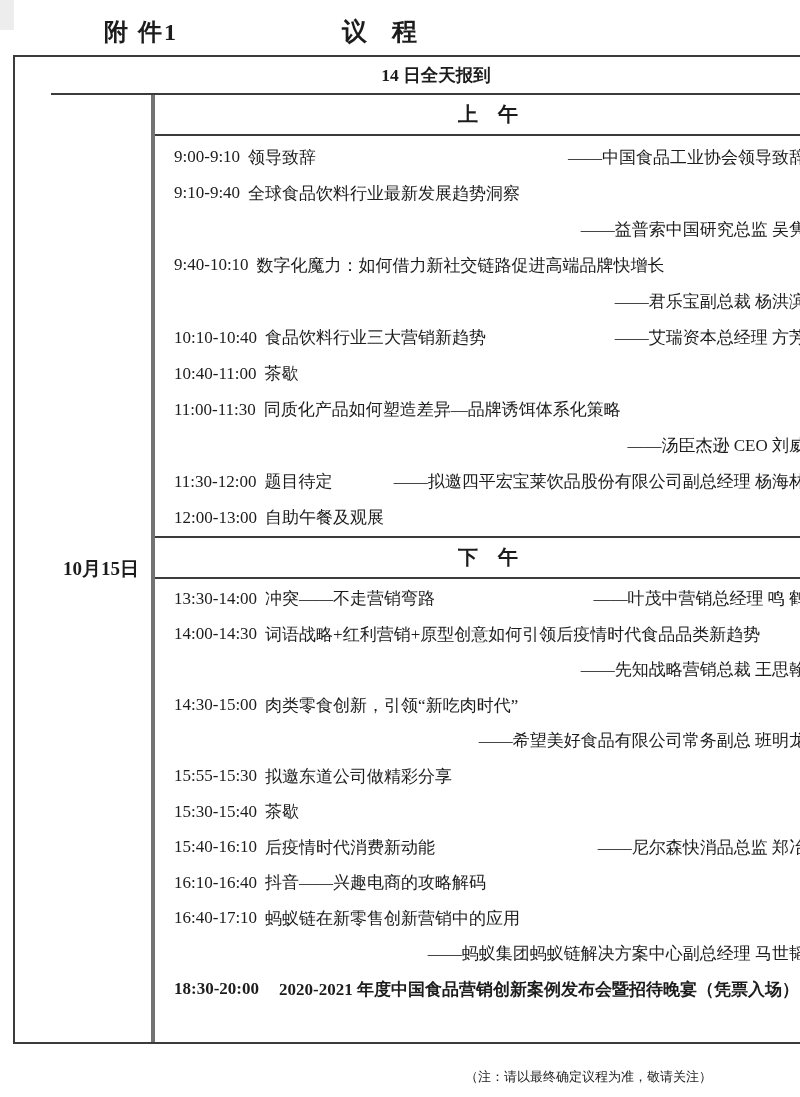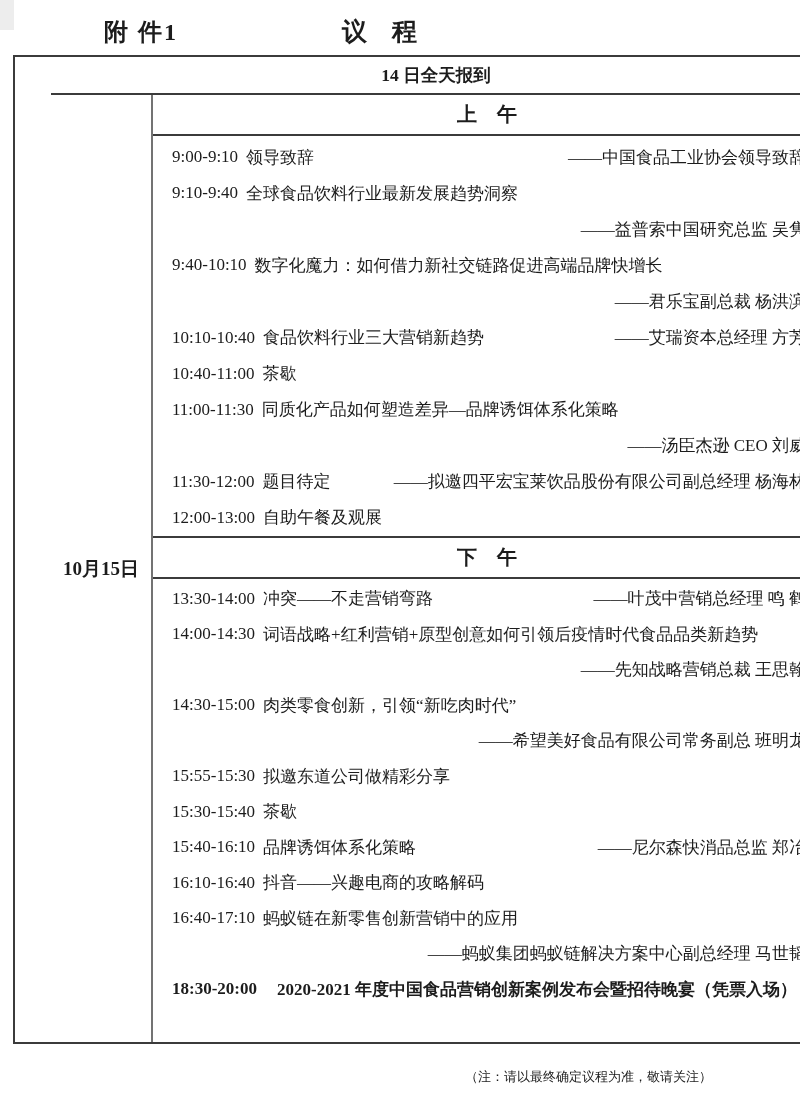--- a/index.html
+++ b/index.html
@@ -16,21 +16,21 @@
     position:absolute;left:13px;top:55px;width:770px;height:985px;
     border:2px solid #3b3b3b;background:#fff;padding-left:36px;
   }
   .reg-row{
     height:36px;border-bottom:2px solid #3b3b3b;
     display:flex;align-items:center;justify-content:center;
     font-weight:bold;font-size:17.5px;white-space:pre;
   }
   .body-row{display:flex;height:947px;}
   .date-cell{
-    width:100px;flex:0 0 100px;border-right:2px solid #737373;
+    width:100px;flex:0 0 100px;border-right:4px solid #737373;
     display:flex;align-items:center;justify-content:center;
     font-weight:bold;font-size:19px;white-space:pre;
   }
   .content-cell{flex:1;min-width:0;display:flex;flex-direction:column;justify-content:center;}
   .session-header{
     height:39px;border-bottom:2px solid #3b3b3b;flex:0 0 auto;
     display:flex;align-items:center;justify-content:center;
     font-weight:bold;font-size:20px;white-space:pre;
   }
   .session-list{padding:3px 15px 0 19px;box-sizing:border-box;}
@@ -178,21 +178,21 @@
             <span class="spk"></span>
           </div>
         <div class="line">
             <span class="time">15:30-15:40</span>
             <span class="ttl">茶歇</span>
             <span class="gap"></span>
             <span class="spk"></span>
           </div>
         <div class="line">
             <span class="time">15:40-16:10</span>
-            <span class="ttl">品牌诱饵体系化策略</span>
+            <span class="ttl">后疫情时代消费新动能</span>
             <span class="gap"></span>
             <span class="spk">——尼尔森快消品总监 郑冶</span>
           </div>
         <div class="line">
             <span class="time">16:10-16:40</span>
             <span class="ttl">抖音——兴趣电商的攻略解码</span>
             <span class="gap"></span>
             <span class="spk"></span>
           </div>
         <div class="line">

